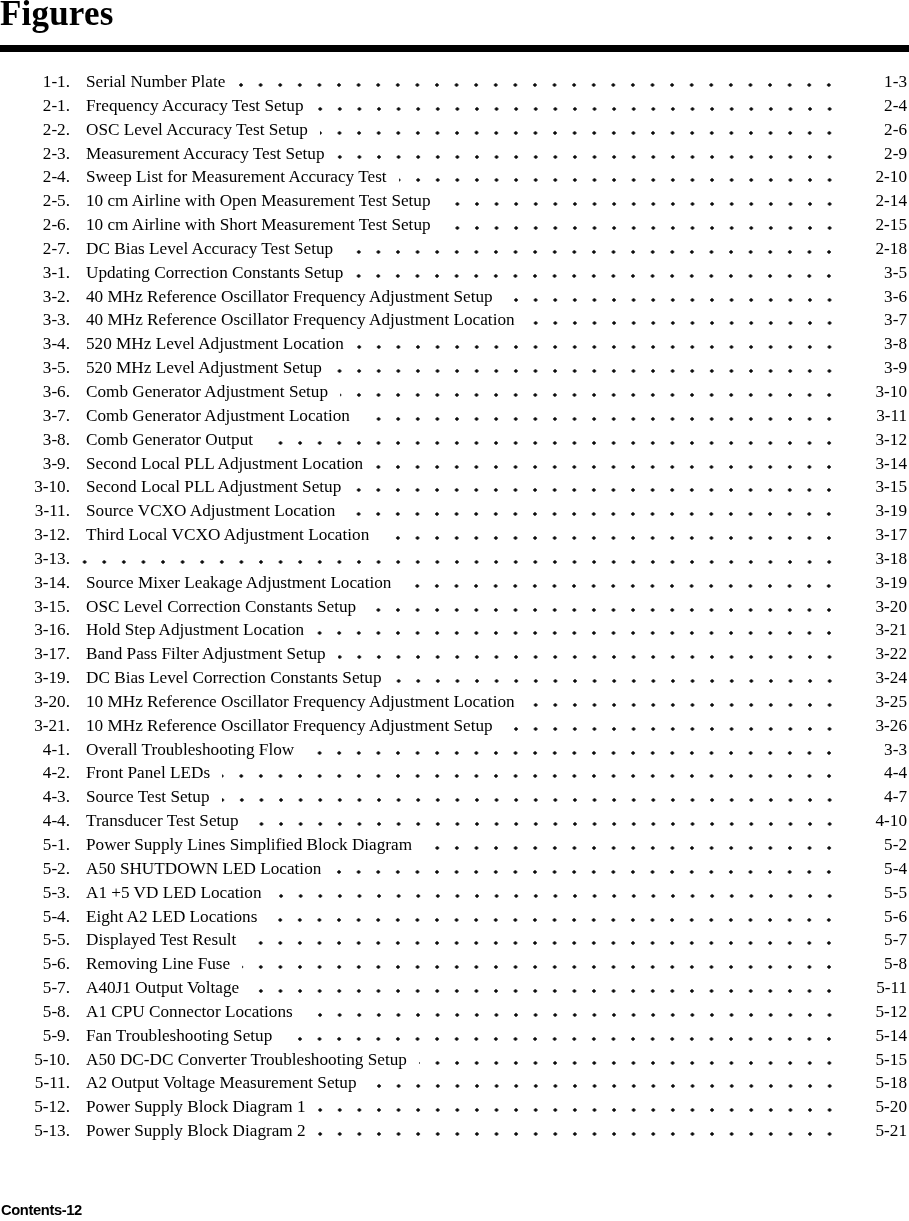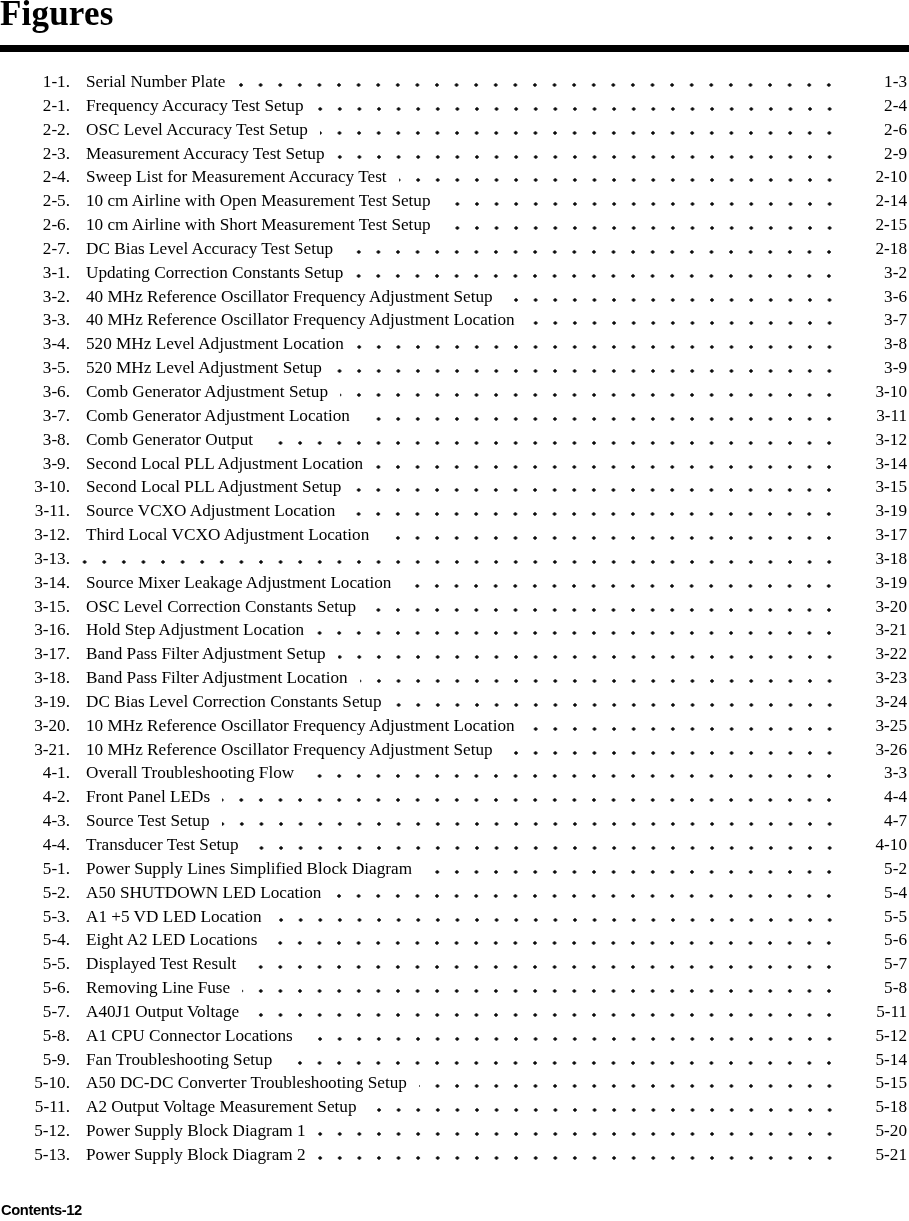--- a/index.html
+++ b/index.html
@@ -152,21 +152,21 @@
         <span class="num">2-7.</span>
         <span class="title">DC Bias Level Accuracy Test Setup</span>
         <span class="dots"></span>
         <span class="pageno">2-18</span>
       </div>
 
       <div class="row">
         <span class="num">3-1.</span>
         <span class="title">Updating Correction Constants Setup</span>
         <span class="dots"></span>
-        <span class="pageno">3-2</span>
+        <span class="pageno">3-5</span>
       </div>
 
       <div class="row">
         <span class="num">3-2.</span>
         <span class="title">40 MHz Reference Oscillator Frequency Adjustment Setup</span>
         <span class="dots"></span>
         <span class="pageno">3-6</span>
       </div>
 
       <div class="row">
@@ -266,26 +266,20 @@
         <span class="pageno">3-21</span>
       </div>
 
       <div class="row">
         <span class="num">3-17.</span>
         <span class="title">Band Pass Filter Adjustment Setup</span>
         <span class="dots"></span>
         <span class="pageno">3-22</span>
       </div>
 
-      <div class="row">
-        <span class="num">3-18.</span>
-        <span class="title">Band Pass Filter Adjustment Location</span>
-        <span class="dots"></span>
-        <span class="pageno">3-23</span>
-      </div>
 
       <div class="row">
         <span class="num">3-19.</span>
         <span class="title">DC Bias Level Correction Constants Setup</span>
         <span class="dots"></span>
         <span class="pageno">3-24</span>
       </div>
 
       <div class="row">
         <span class="num">3-20.</span>

